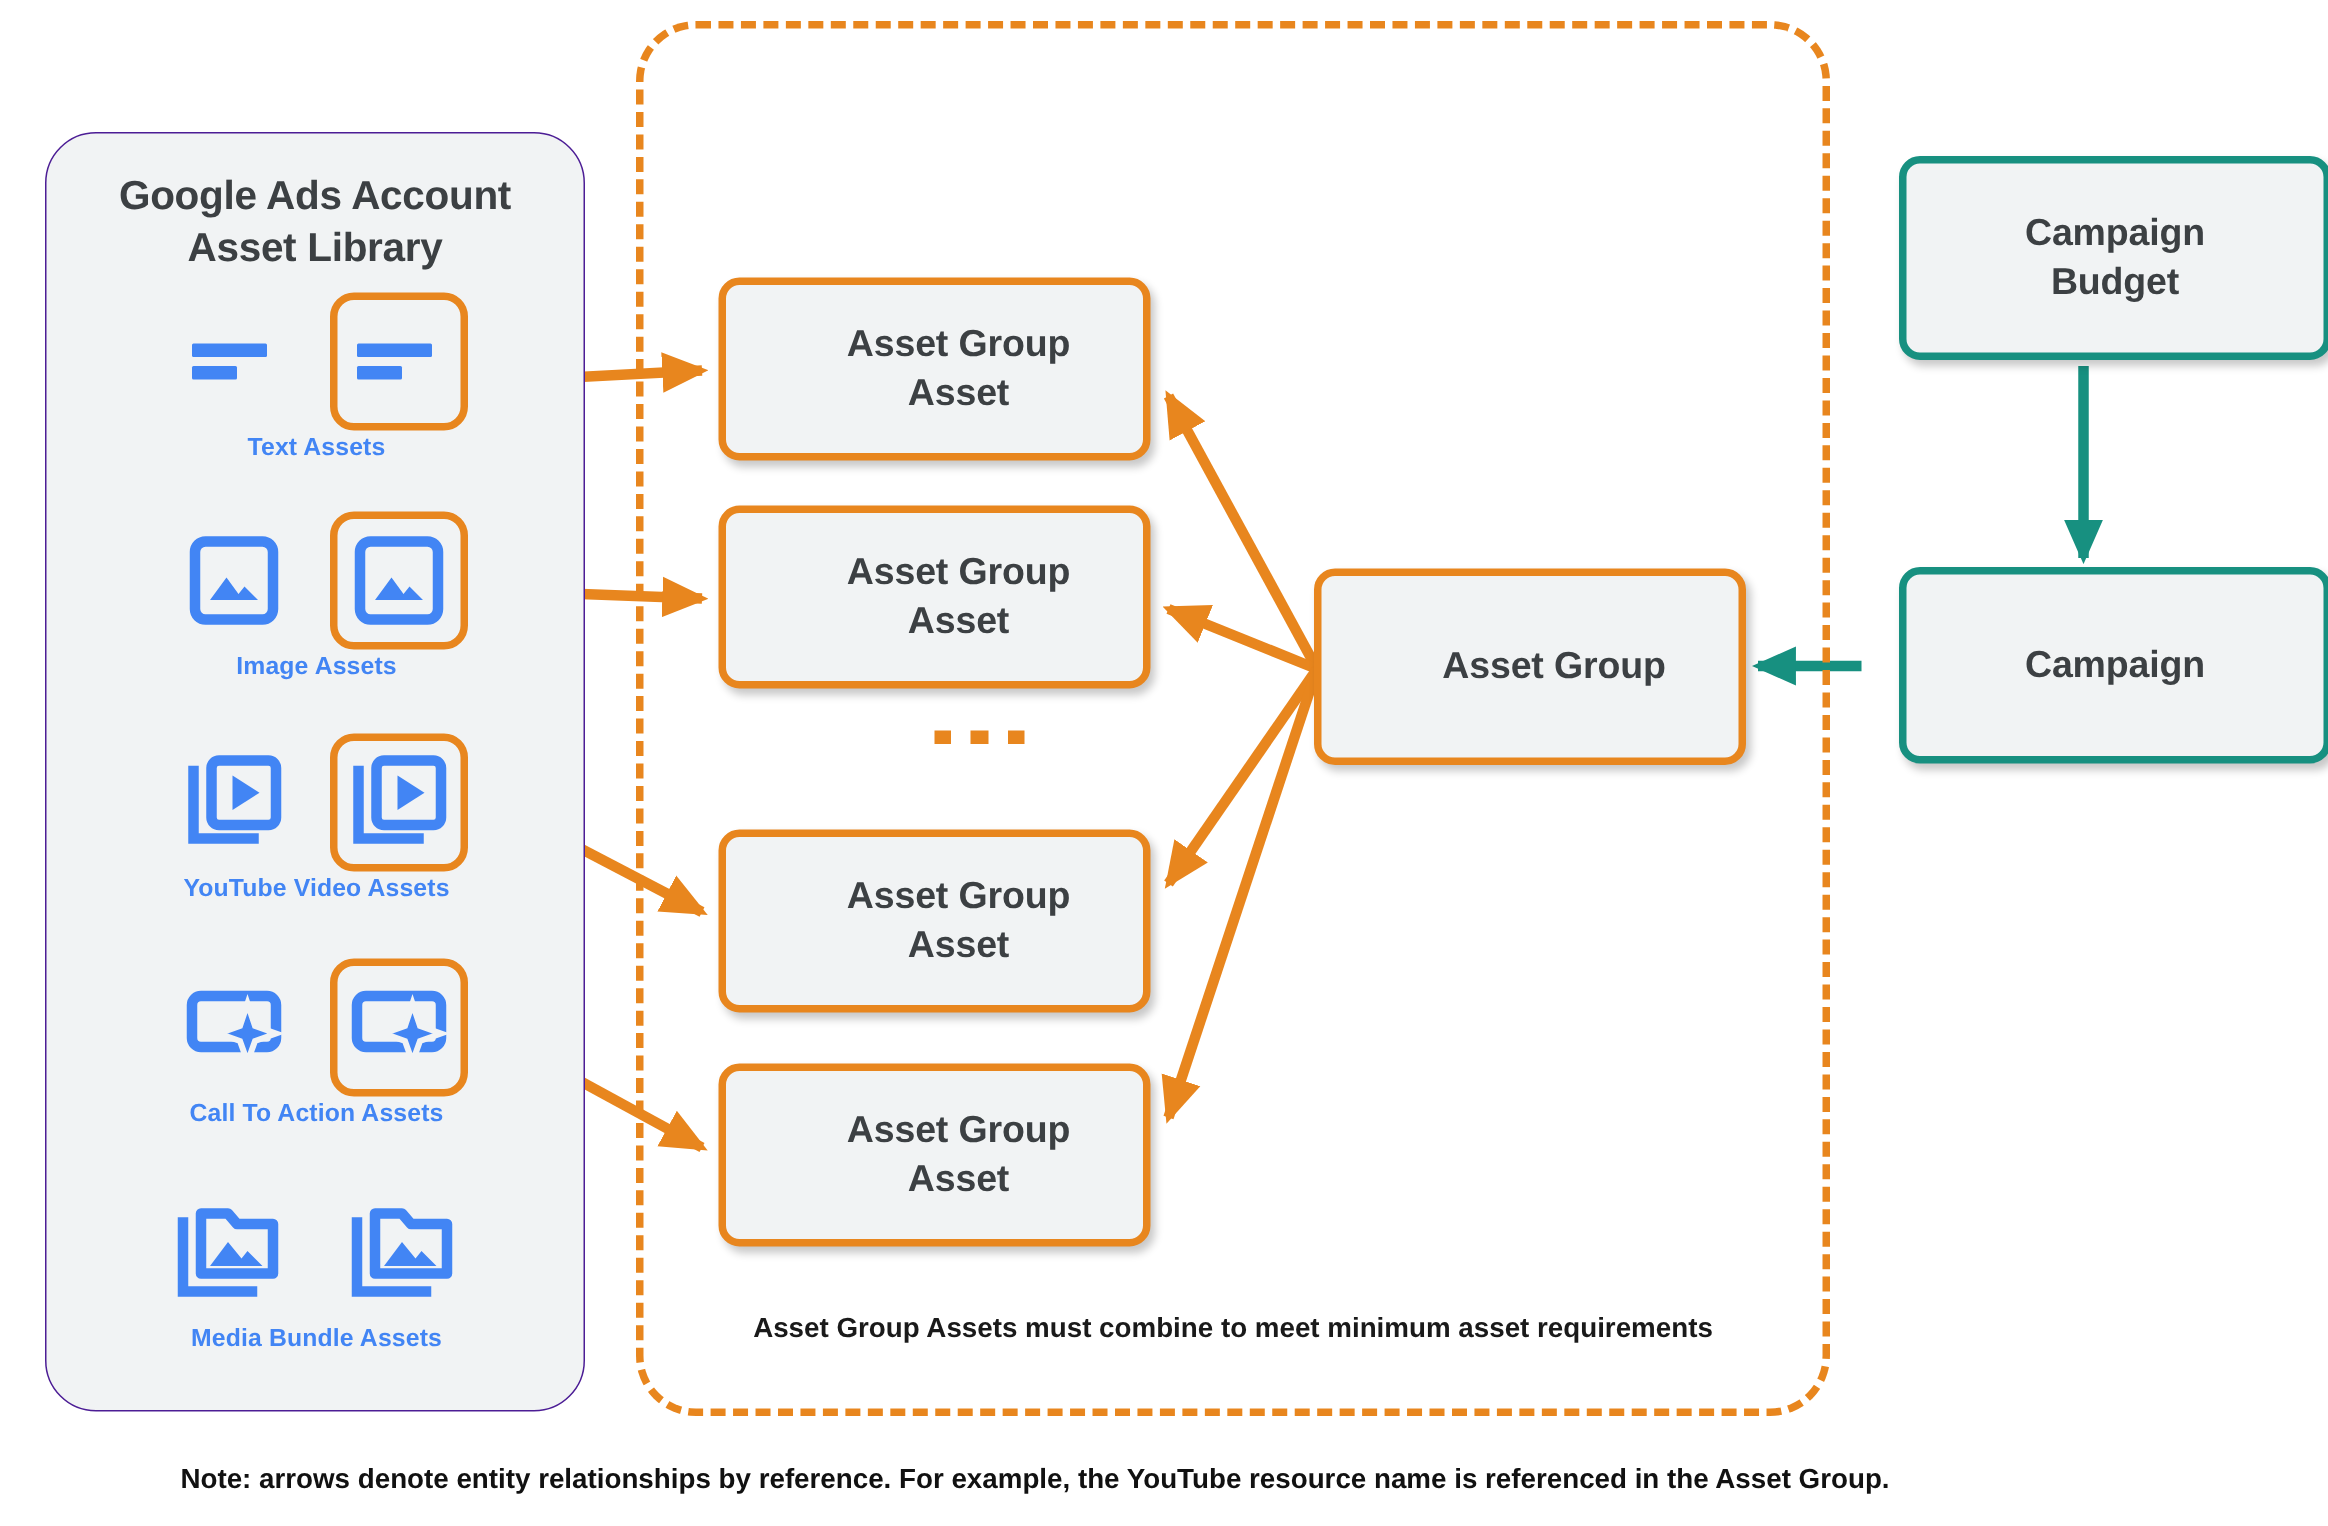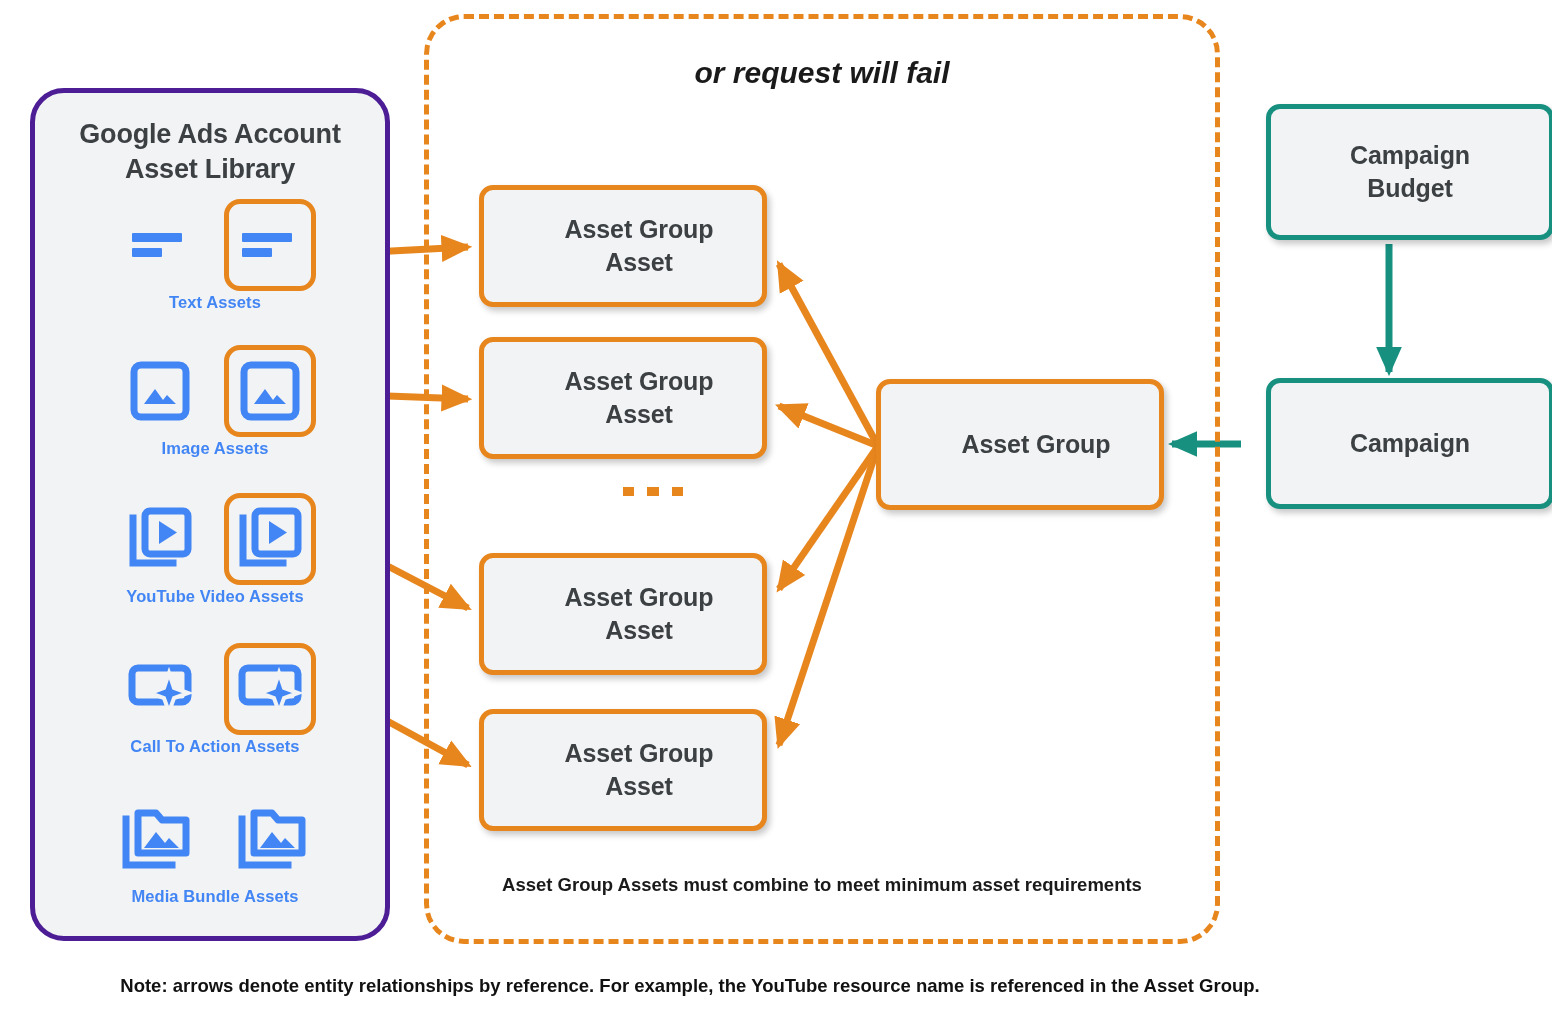--- a/index.html
+++ b/index.html
@@ -16,21 +16,21 @@
     overflow: hidden;
   }
   
   #library-panel {
     position: absolute;
     left: 30px;
     top: 88px;
     width: 360px;
     height: 853px;
     background: #f1f3f4;
-    border: 5px solid #4c1d95;
+    border: 1px solid #4c1d95;
     border-radius: 34px;
     box-sizing: border-box;
   }
   #library-title {
     position: absolute;
     left: 0;
     top: 24px;
     width: 100%;
     text-align: center;
     font-size: 27px;
@@ -318,21 +318,20 @@
           </svg>
         </div>
       </div>
       <div class="asset-caption">Media Bundle  Assets</div>
     </div>
   </div>
 
   <div id="mutate-container"></div>
 
   <div id="mutate-title">
-    <div>or request will fail</div>
   </div>
 
   <div class="node orange aga" id="aga-1">
     <div class="node-label">
       <div>Asset Group</div>
       <div>Asset</div>
     </div>
   </div>
 
   <div class="node orange aga" id="aga-2">

